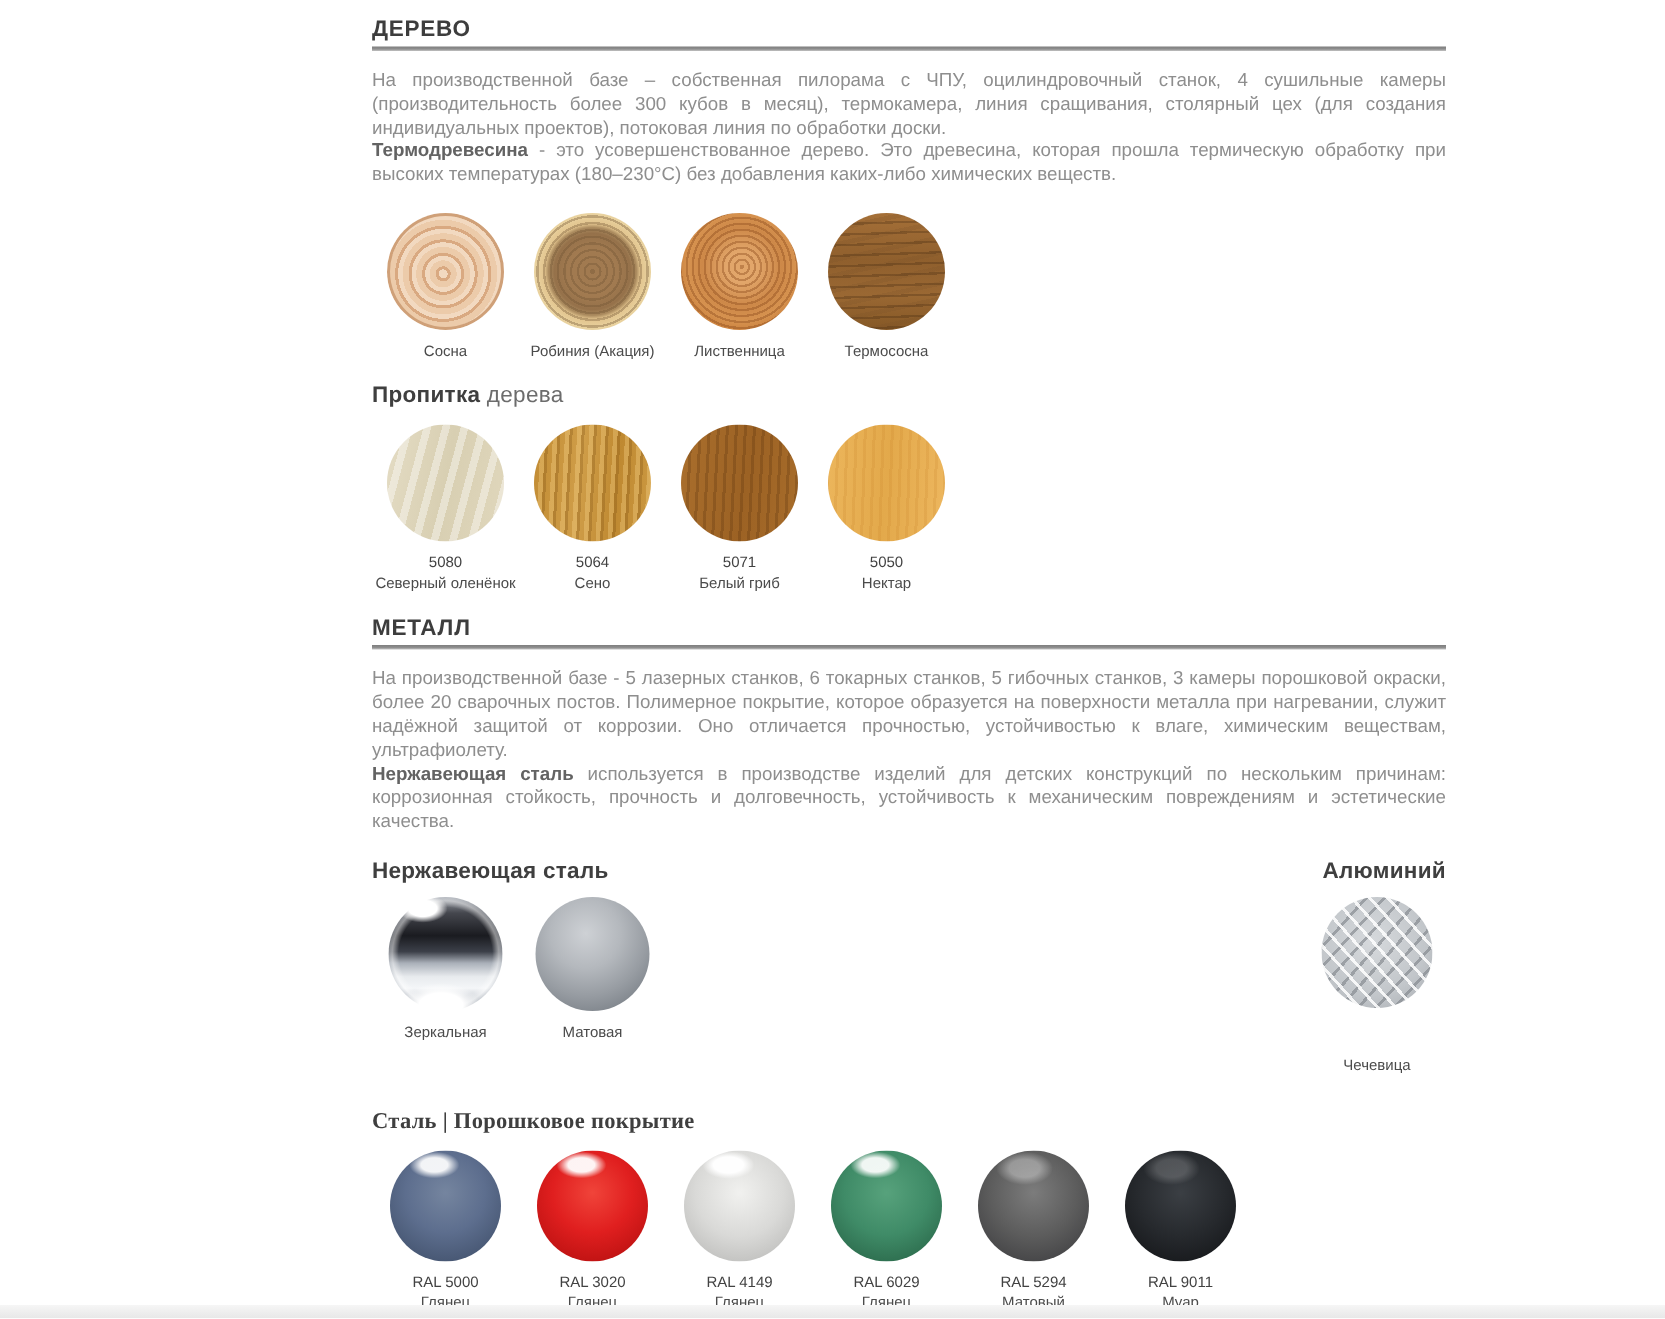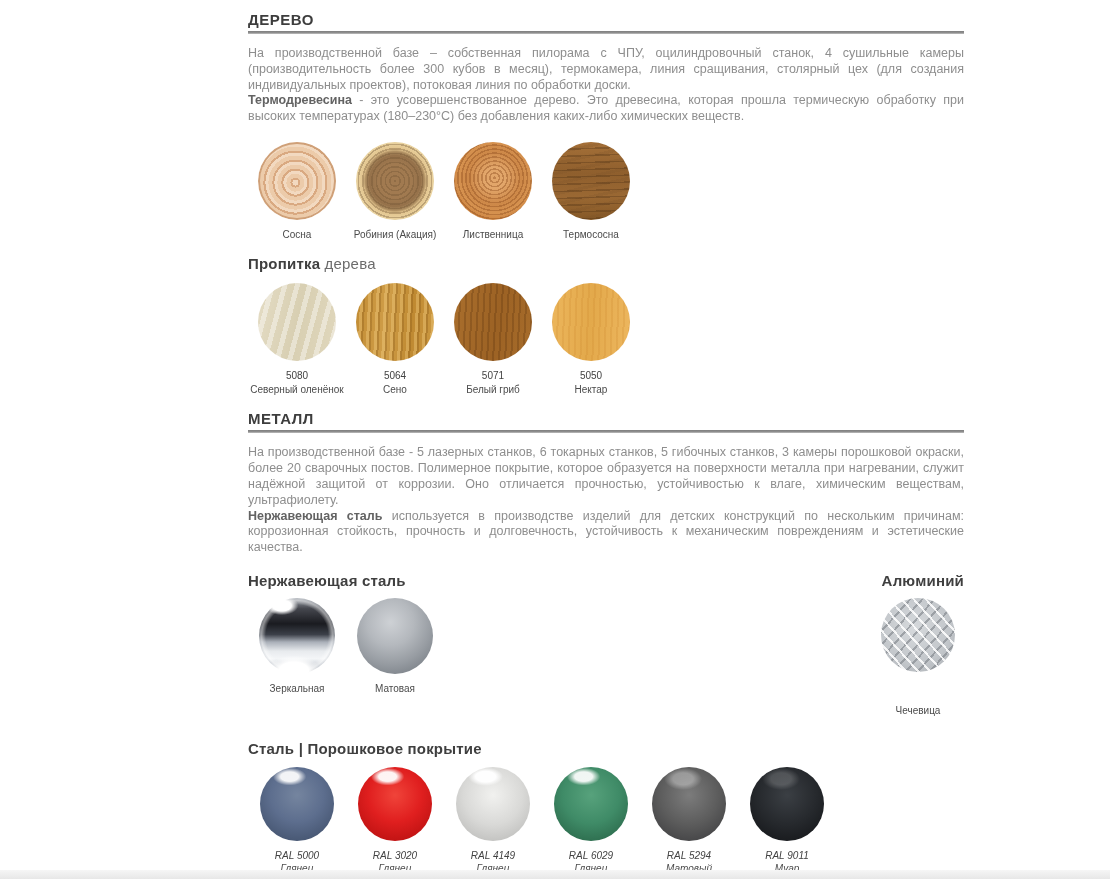--- a/index.html
+++ b/index.html
@@ -94,21 +94,21 @@
     radial-gradient(ellipse 34% 20% at 42% 16%, rgba(255,255,255,.18) 0 40%, rgba(255,255,255,0) 75%),
     radial-gradient(circle at 50% 38%, #3b3f44 0%, #26292d 50%, #17191c 84%, #0f1113 100%); }
   .sw-corten{ background:
     radial-gradient(circle at 28% 35%, rgba(150,60,20,.5) 0 30%, rgba(0,0,0,0) 55%),
     repeating-linear-gradient(40deg, rgba(190,90,20,.4) 0 2px, rgba(0,0,0,0) 2px 5px),
     repeating-linear-gradient(-35deg, rgba(255,175,65,.4) 0 2px, rgba(0,0,0,0) 2px 6px),
     radial-gradient(circle at 60% 55%, #e8821c 0%, #d66c14 55%, #bc5a10 85%, #a54c0e 100%); }
 
   .mt17{margin-top:17px;} .mt14{margin-top:14px;}
   .mt11{margin-top:11px;} .mt16{margin-top:16px;} .mt9{margin-top:9px;}
-  .mt22{margin-top:22px;} .mt10{margin-top:10px;font-style:italic;}
+  .mt22{margin-top:22px;font-family:Liberation Serif, serif;} .mt10{margin-top:10px;}
   .head-row{ display:flex; justify-content:space-between; align-items:baseline; }
 </style>
 </head>
 <body>
 
 <div class="page">
   <div class="content">
 
     <div class="sec-title">ДЕРЕВО</div>
     <div class="rule"></div>

